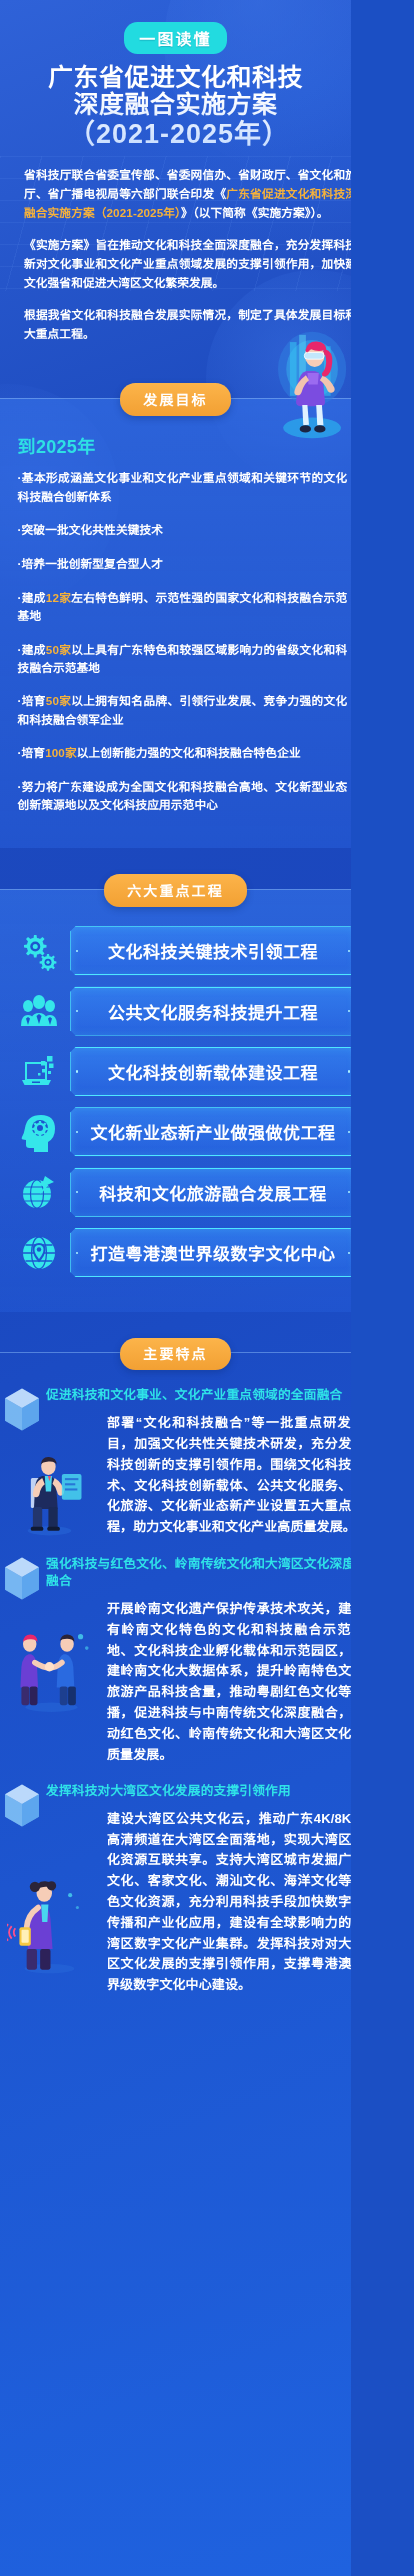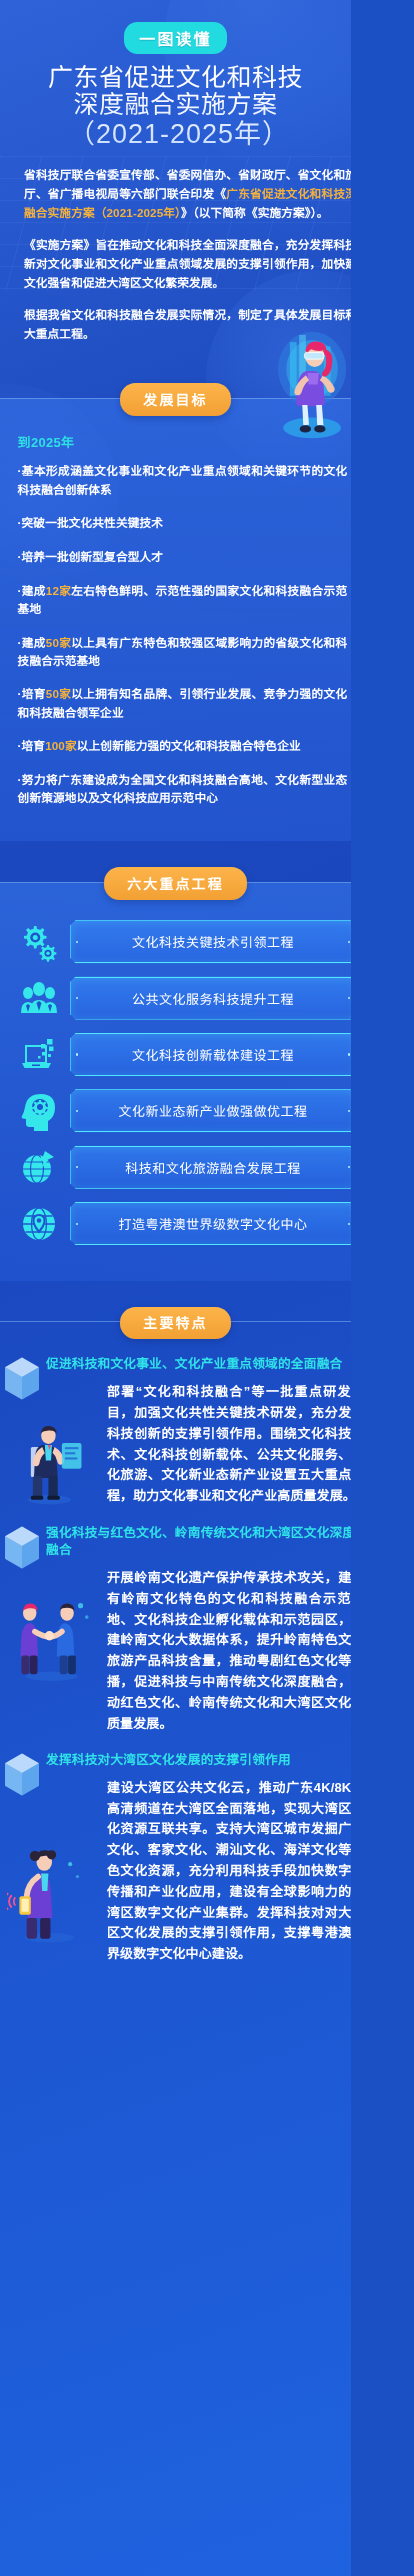--- a/index.html
+++ b/index.html
@@ -49,21 +49,21 @@
     font-size: 16px;
     font-weight: bold;
     letter-spacing: 2.1px;
     padding: 3.6px 15.6px 4.7px;
     border-radius: 13.5px;
     text-shadow: 0 0.5px 1px rgba(0,80,120,.25);
   }
   .main-title {
     margin-top: 9.3px;
     font-size: 25px;
-    font-weight: normal;
+    font-weight: bold;
     line-height: 1.08;
     letter-spacing: 0.5px;
     background: linear-gradient(180deg, #ffffff 35%, #bcd6ff 100%);
     -webkit-background-clip: text;
     background-clip: text;
     color: transparent;
     text-shadow: 0 0 0.5px rgba(255,255,255,.15);
   }
   .main-title .ln { display: block; }
   .title-years {
@@ -113,21 +113,21 @@
     position: relative;
     margin: -17.6px auto 0;
     width: 365px;
     padding: 33px 17.6px 26px;
     background: linear-gradient(180deg, rgba(52,112,232,.62) 0%, rgba(40,96,220,.50) 100%);
     border-top: 1px solid rgba(150,200,255,.5);
     z-index: 3;
   }
   .goals-year {
     color: #2ee0e4;
-    font-size: 13px;
+    font-size: 18px;
     font-weight: bold;
     margin-bottom: 11.4px;
     letter-spacing: 0.3px;
   }
   .goal-item {
     color: #ffffff;
     font-size: 11.7px;
     font-weight: bold;
     line-height: 1.55;
     margin-bottom: 15.6px;
@@ -167,22 +167,22 @@
     display: flex;
     justify-content: center;
     align-items: center;
     height: 45px;
   }
   .proj-chip {
     flex: 1;
     position: relative;
     text-align: center;
     color: #ffffff;
-    font-size: 13px;
-    font-weight: normal;
+    font-size: 17px;
+    font-weight: bold;
     letter-spacing: 0.5px;
     padding: 11px 7.3px;
     background: linear-gradient(180deg, rgba(58,146,255,.55), rgba(40,108,235,.45));
     border: 1px solid #4fe7ff;
     box-shadow: 0 0 6.2px rgba(79,231,255,.55), inset 0 0 8.3px rgba(79,231,255,.22);
     clip-path: polygon(0 5.2px, 5.2px 0, calc(100% - 5.2px) 0, 100% 5.2px,
                        100% calc(100% - 5.2px), calc(100% - 5.2px) 100%,
                        5.2px 100%, 0 calc(100% - 5.2px));
   }
   .proj-chip::before, .proj-chip::after {

